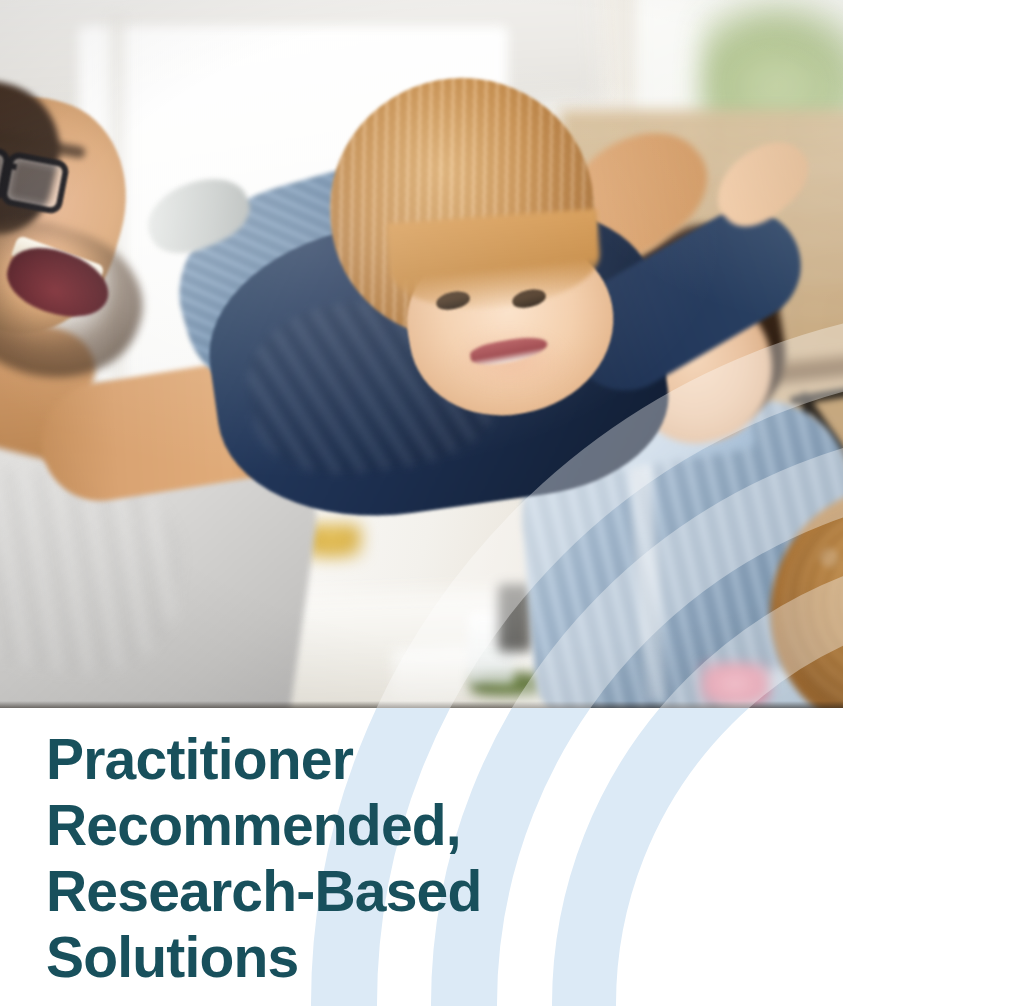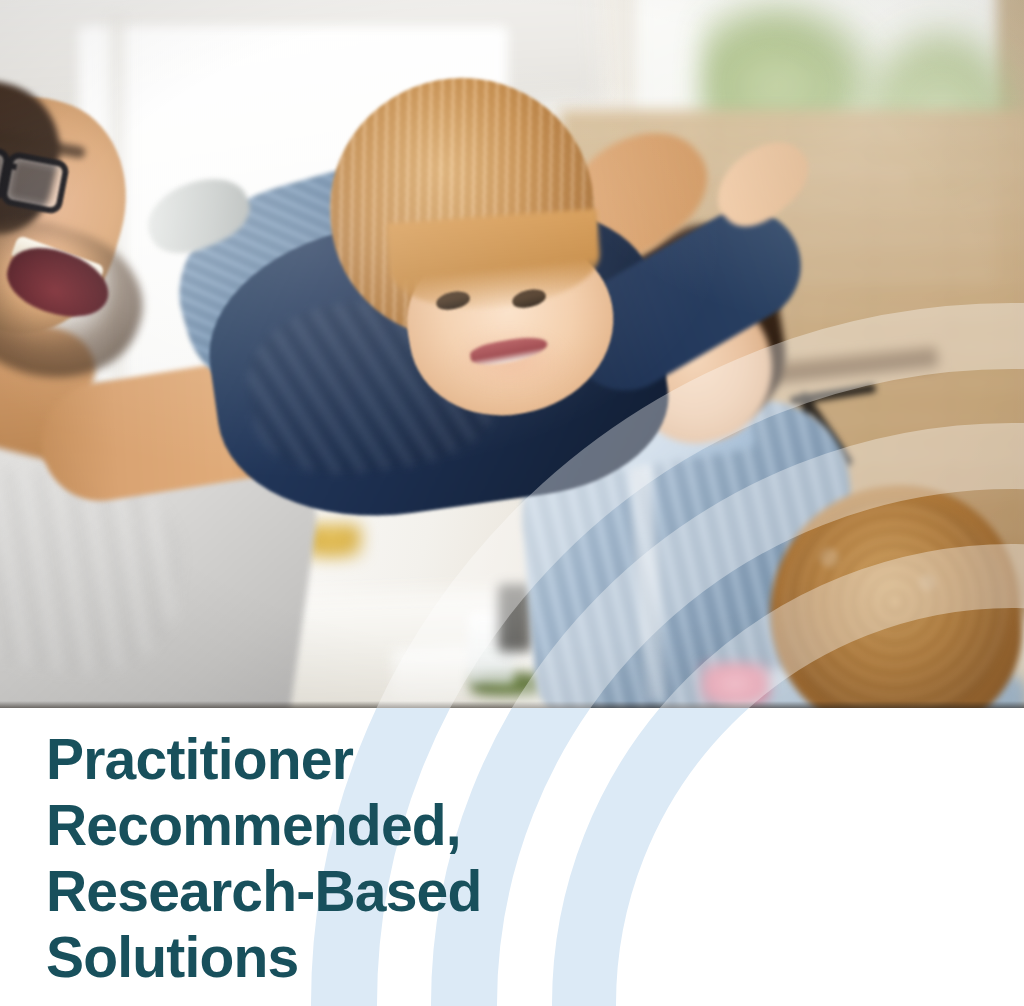--- a/index.html
+++ b/index.html
@@ -7,21 +7,21 @@
 
   html, body {
     width:1024px; height:1006px;
     overflow:hidden;
     background:#ffffff;
     font-family:"Liberation Sans", sans-serif;
   }
 
   #poster {
     position:relative;
-    width:1024px; height:1006px;
+    width:843px; height:1006px;
     overflow:hidden;
     background:#ffffff;
   }
 
   
   .photo {
     position:absolute;
     left:0; top:0;
     width:1024px; height:708px;
     overflow:hidden;

